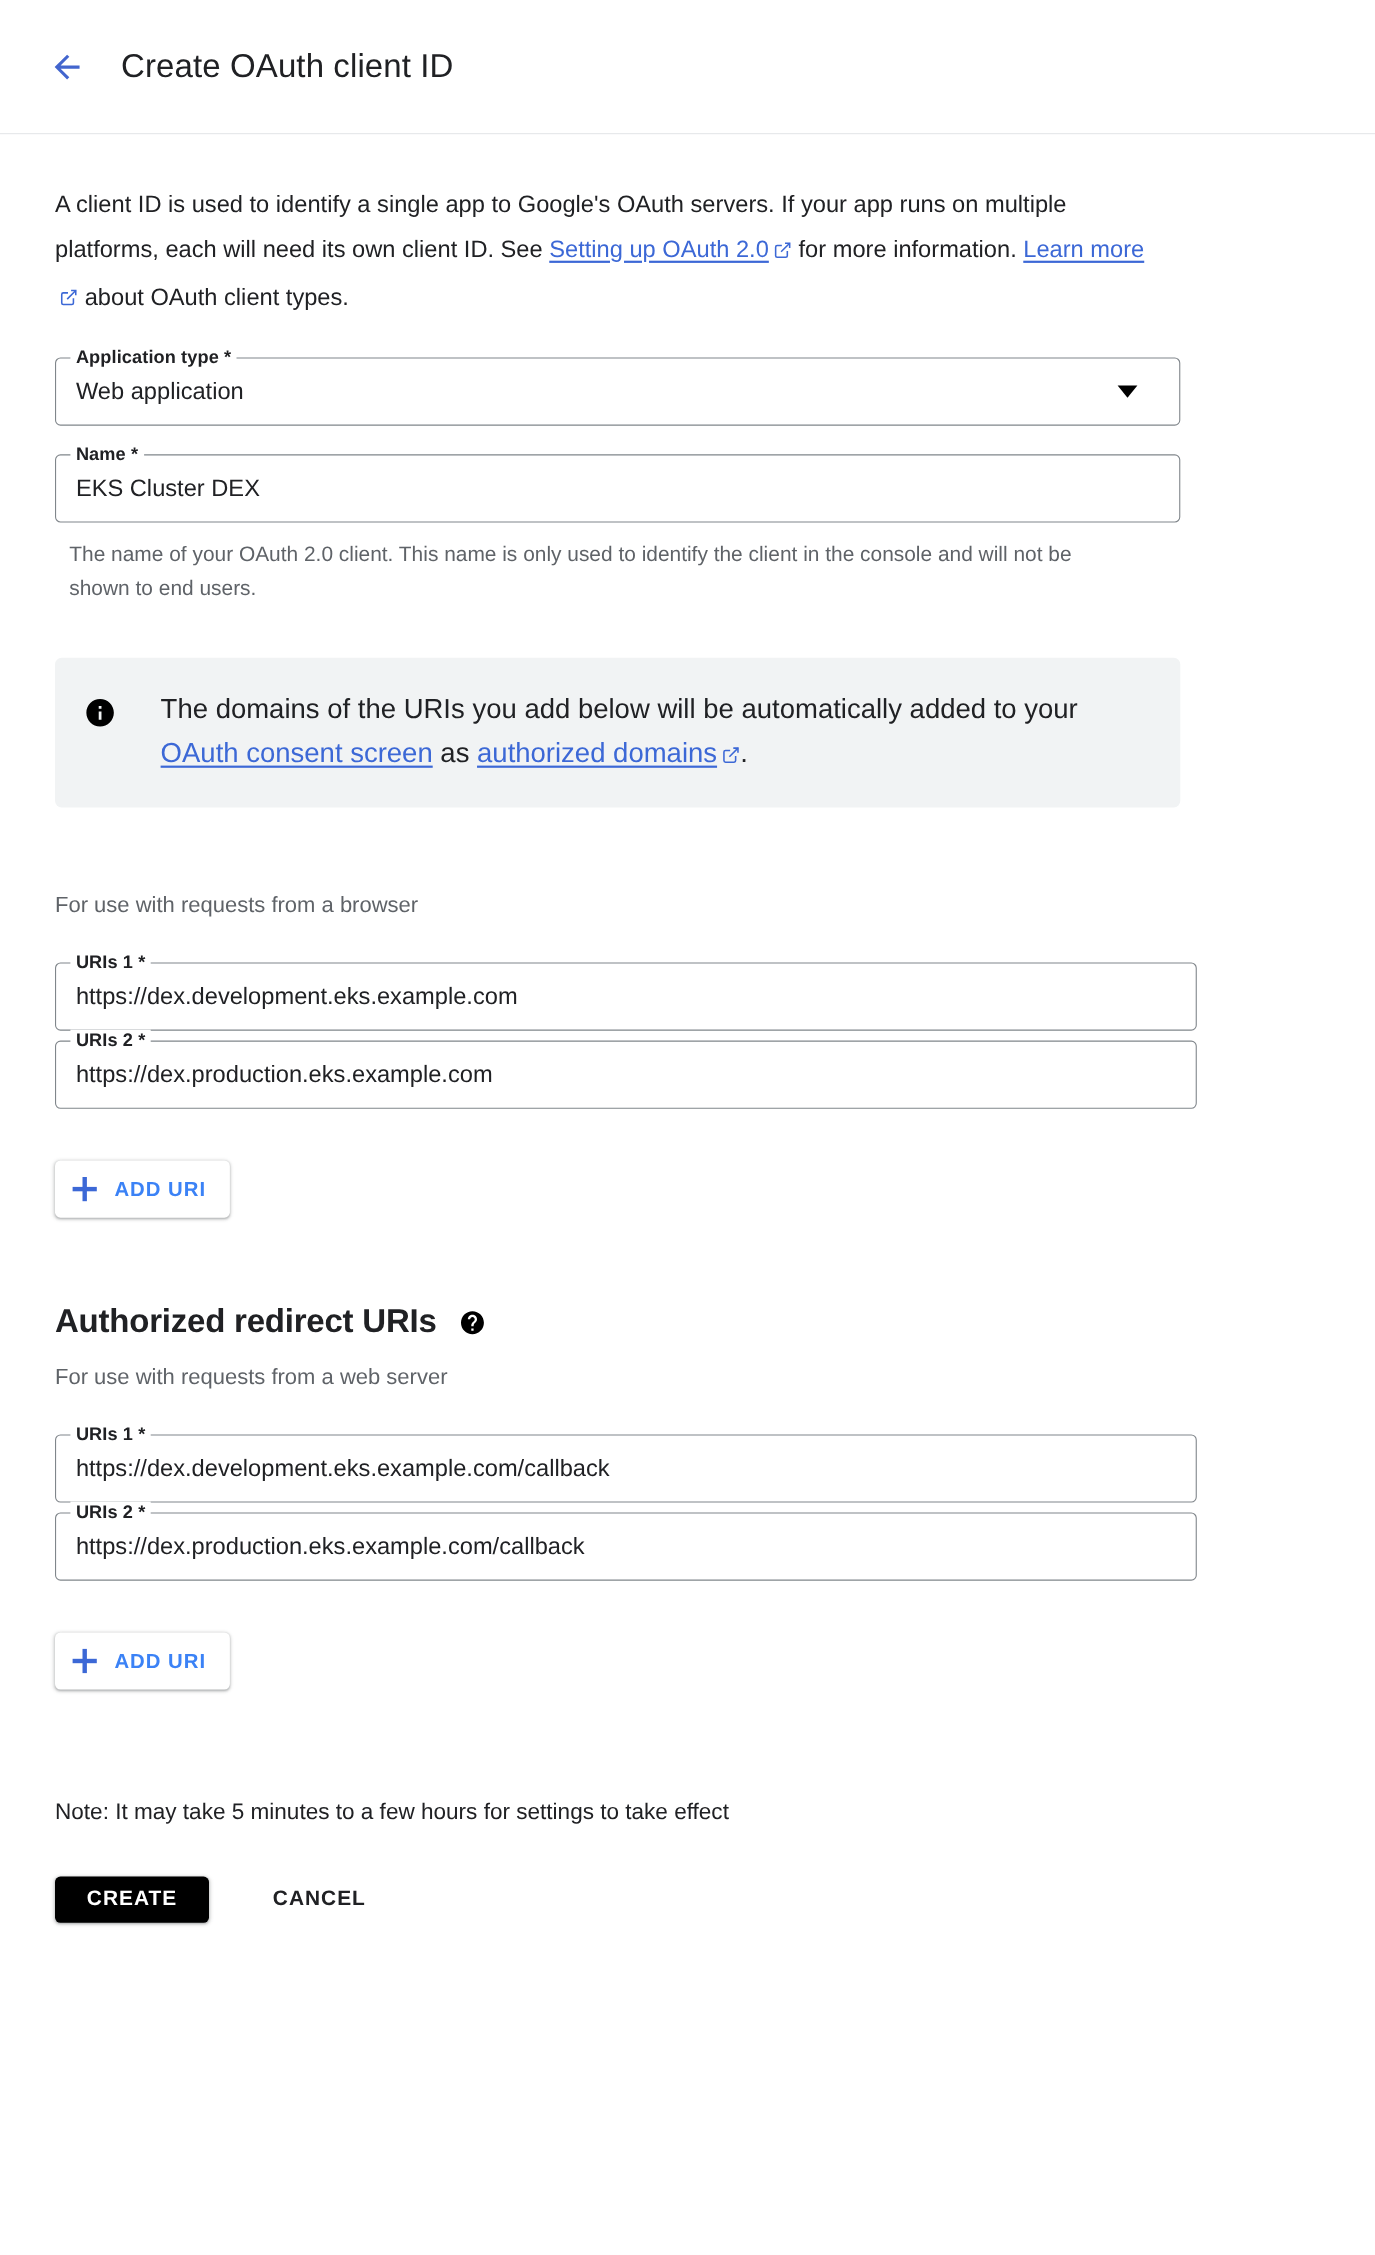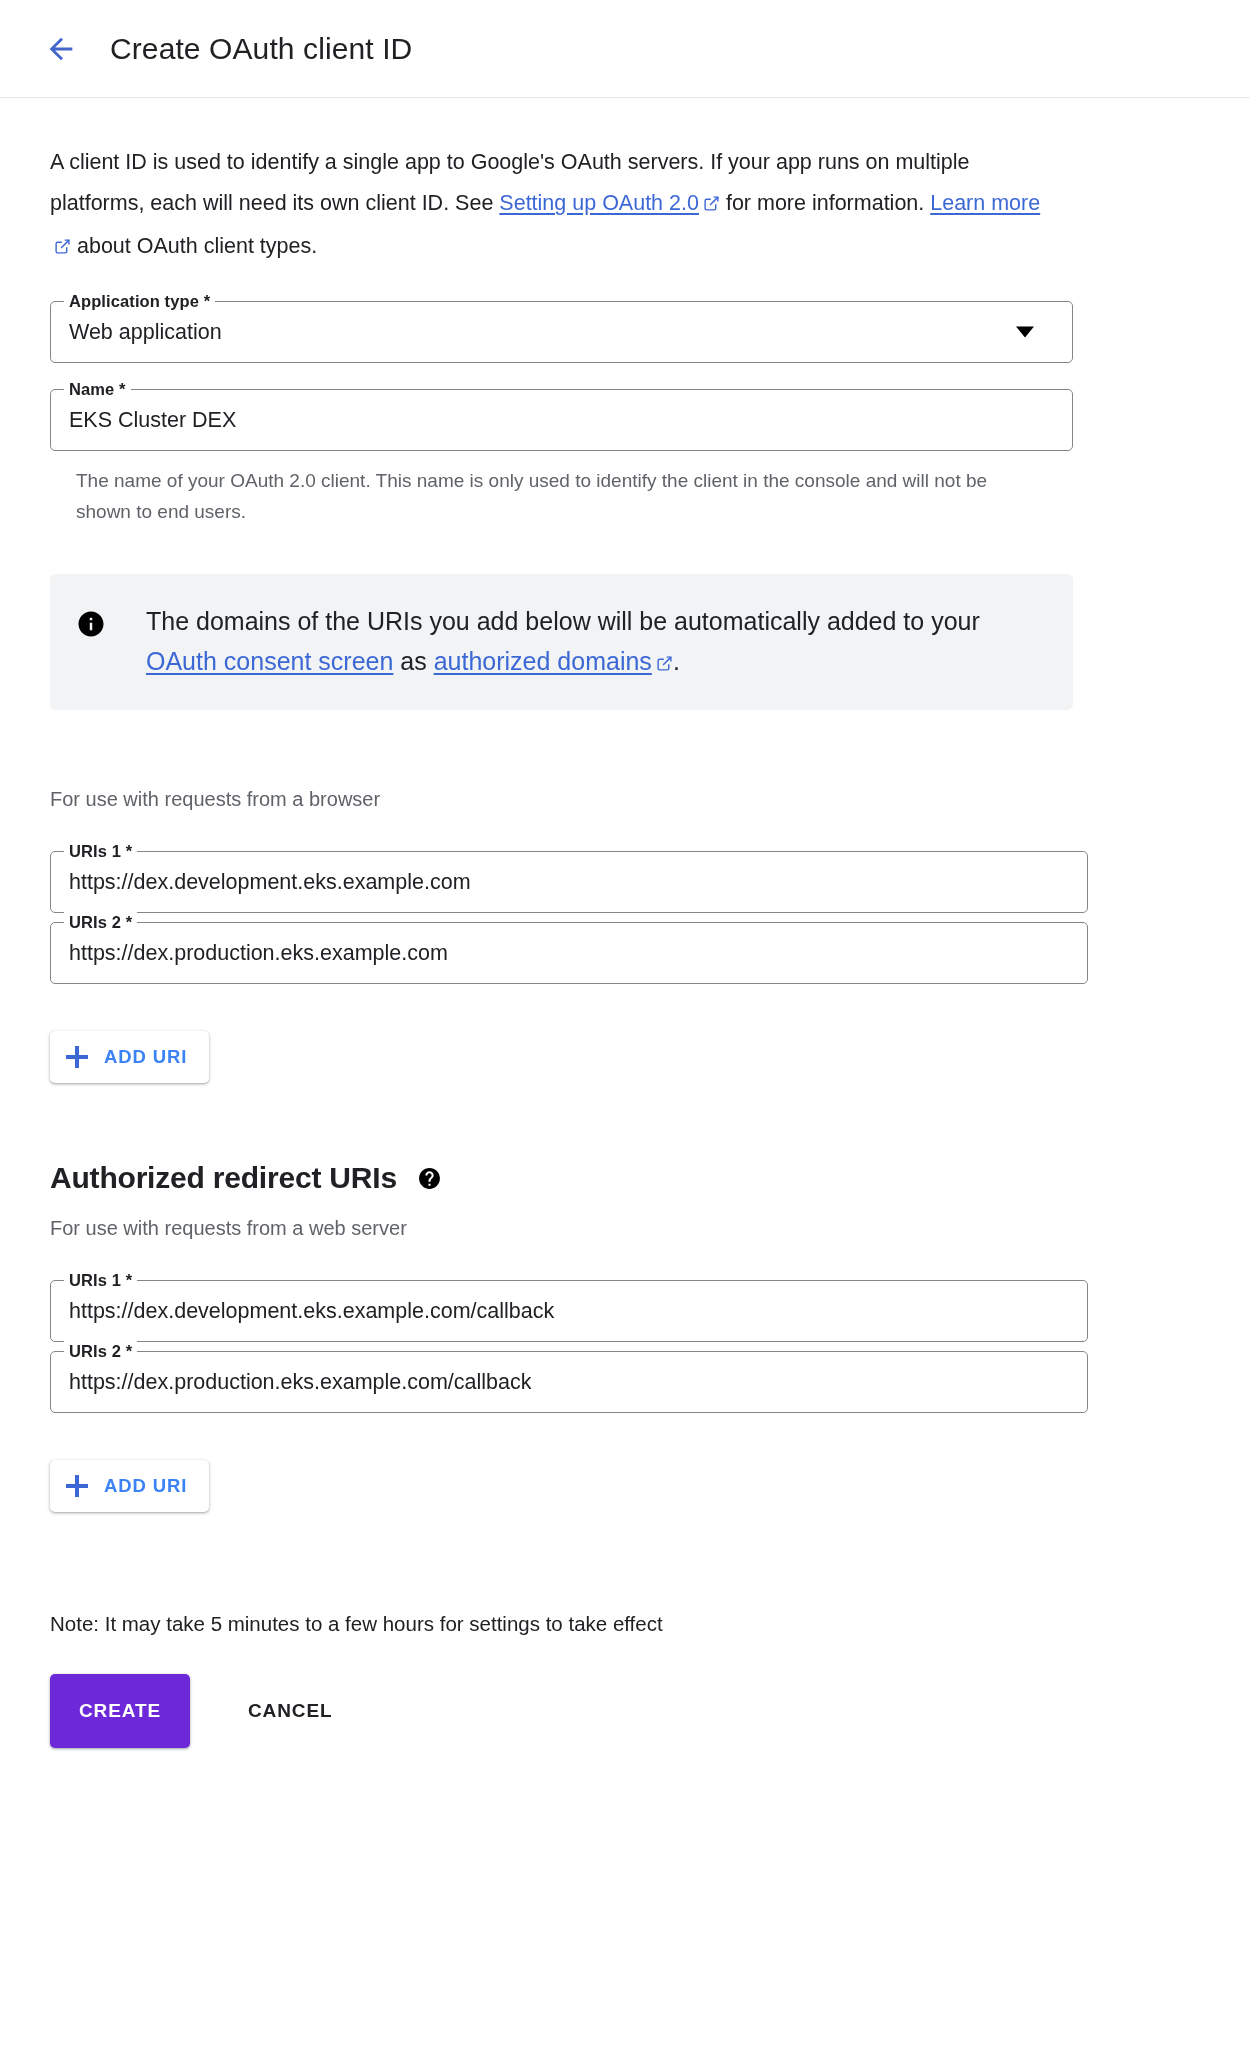--- a/index.html
+++ b/index.html
@@ -11,21 +11,21 @@
   body {
     width: 1250px;
     height: 2050px;
     font-family: "Liberation Sans", sans-serif;
     color: #202124;
     -webkit-font-smoothing: antialiased;
   }
 
   
   .header {
-    height: 98px;
+    height: 122px;
     display: flex;
     align-items: center;
     padding: 0 0 0 38px;
     border-bottom: 1px solid #e5e7e9;
     background: #fff;
   }
   .back-btn {
     width: 46px;
     height: 46px;
     display: flex;
@@ -110,21 +110,21 @@
     border-top: 11px solid #000;
   }
   .field-app { width: 1023px; margin-bottom: 26px; }
   .field-name { width: 1023px; margin-bottom: 0; }
   .field-uri { width: 1038px; margin-bottom: 9px; }
 
   .helper {
     font-size: 19px;
     line-height: 31px;
     color: #5f6368;
-    margin: 14px 0 0 26px;
+    margin: 14px 0 0 13px;
     max-width: 950px;
   }
 
   
   .info-banner {
     margin-top: 47px;
     width: 1023px;
     background: #f1f3f4;
     border-radius: 6px;
     display: flex;
@@ -208,24 +208,24 @@
 
   
   .footer { margin-top: 100px; }
   .note {
     font-size: 20.5px;
     color: #202124;
     margin-bottom: 38px;
   }
   .actions { display: flex; align-items: center; }
   .btn-create {
-    height: 74px;
+    height: 42px;
     min-width: 140px;
     padding: 0 26px;
-    background: #6d28d9;
+    background: #000000;
     color: #fff;
     border: none;
     border-radius: 5px;
     font-size: 19px;
     font-weight: bold;
     letter-spacing: 0.9px;
     font-family: "Liberation Sans", sans-serif;
     cursor: pointer;
     box-shadow: 0 1px 2px 0 rgba(60,64,67,.30), 0 1px 3px 1px rgba(60,64,67,.15);
   }

